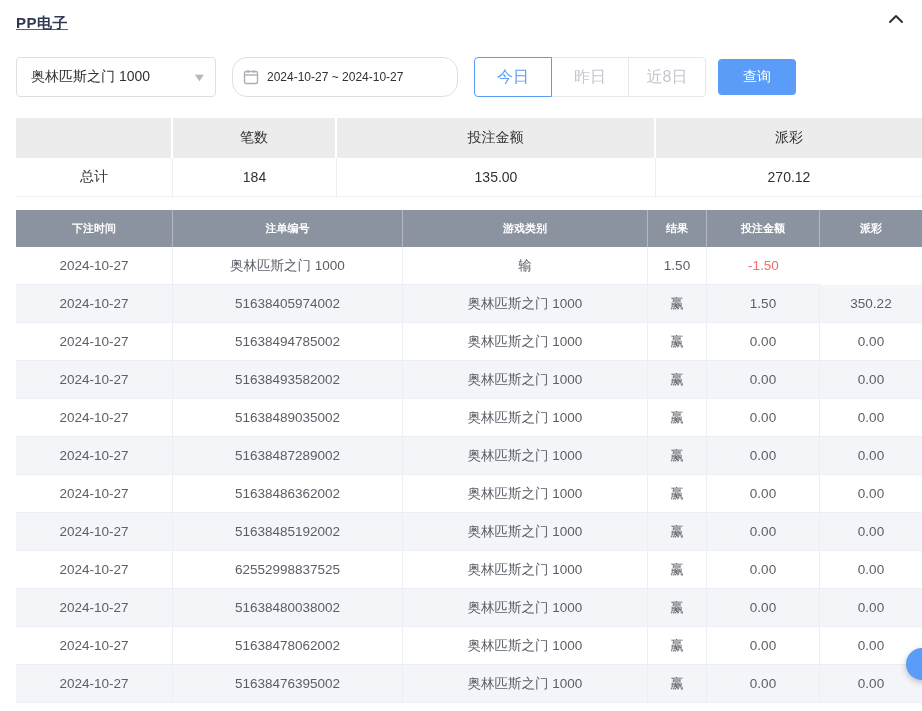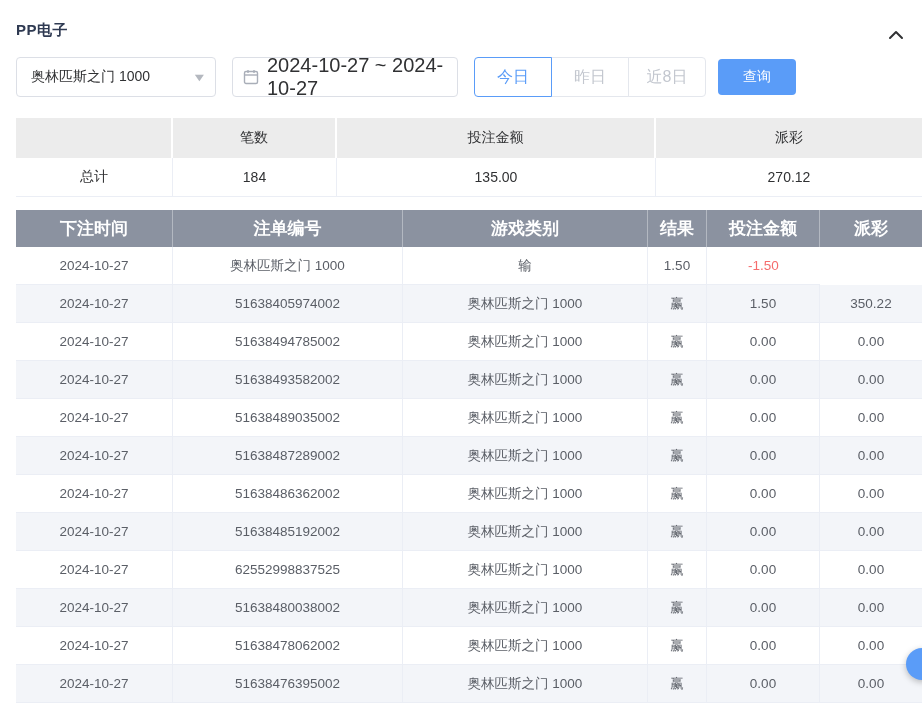--- a/index.html
+++ b/index.html
@@ -12,34 +12,34 @@
     --light_border:#ebeef5;
     --text:#5a5e66;
     --text_dark:#303133;
   }
   *{box-sizing:border-box;margin:0;padding:0;}
   html,body{width:922px;height:711px;overflow:hidden;background:#fff;
     font-family:"Liberation Sans","DejaVu Sans",sans-serif;color:var(--text);}
   .page{position:relative;width:922px;height:711px;padding:14px 0 0 16px;}
 
   
-  .panel-header{display:flex;align-items:flex-end;justify-content:space-between;
-    padding-right:18px;height:26px;}
+  .panel-header{display:flex;align-items:flex-start;justify-content:space-between;
+    padding-right:18px;height:26px;text-decoration:underline;}
   .title{font-size:15px;font-weight:bold;color:#2f3a52;letter-spacing:.5px;}
   .collapse-btn{cursor:pointer;display:flex;align-items:center;}
 
   
   .filters{display:flex;align-items:center;margin-top:17px;height:40px;}
   .select{width:200px;height:40px;border:1px solid var(--border);border-radius:4px;
     display:flex;align-items:center;justify-content:space-between;
     padding:0 10px 0 14px;font-size:14px;color:var(--text_dark);background:#fff;cursor:pointer;}
   .caret{color:#b4b8bf;font-size:11px;transform:scaleX(1.4);}
-  .datepicker{width:226px;height:40px;border:1px solid var(--border);border-radius:4px;
+  .datepicker{width:226px;height:40px;border:1px solid var(--border);border-radius:15px;
     display:flex;align-items:center;gap:8px;padding:0 10px;margin-left:16px;
-    font-size:20px;color:var(--text_dark);background:#fff;cursor:pointer;}
+    font-size:12px;color:var(--text_dark);background:#fff;cursor:pointer;}
   .btn-group{display:flex;margin-left:16px;}
   .qbtn{width:78px;height:40px;background:#fff;border:1px solid #e4e7ed;color:#c3c7cf;
     font-size:16px;cursor:pointer;margin-left:-1px;position:relative;
     font-family:inherit;}
   .qbtn:first-child{border-radius:4px 0 0 4px;margin-left:0;}
   .qbtn:last-child{border-radius:0 4px 4px 0;}
   .qbtn.active{color:var(--accent);border-color:var(--accent);z-index:2;}
   .search-btn{width:78px;height:36px;margin-left:12px;background:var(--accent);
     border:none;border-radius:4px;color:#fff;font-size:14px;cursor:pointer;
     font-family:inherit;}
@@ -52,21 +52,21 @@
   .s-head .s-cell:last-child{border-right:none;}
   .s-body .s-cell{height:39px;font-size:14px;color:var(--text_dark);background:#fff;
     border-bottom:1px solid var(--light_border);border-right:1px solid var(--light_border);}
   .s-body .s-cell:last-child{border-right:none;}
   .s-cell{display:flex;align-items:center;justify-content:center;text-align:right;}
 
   
   .table{margin-top:13px;width:906px;}
   .t-row{display:grid;grid-template-columns:157px 230px 245px 59px 113px 1fr;}
   .t-head .t-cell{background:var(--table_header_bg);color:#fff;font-weight:bold;
-    font-size:17px;height:37px;border-right:1px solid rgba(255,255,255,.35);}
+    font-size:11px;height:37px;border-right:1px solid rgba(255,255,255,.35);}
   .t-head .t-cell:last-child{border-right:none;}
   .t-body .t-row{background:#fff;}
   .t-body .t-row:nth-child(even){background:var(--zebra);}
   .t-body .t-cell{height:38px;font-size:13.5px;color:var(--text);
     border-bottom:1px solid var(--light_border);border-right:1px solid var(--light_border);}
   .t-body .t-cell:last-child{border-right:none;}
   .t-cell{display:flex;align-items:center;justify-content:center;}
   .t-cell.neg{color:var(--negative);}
 
   

